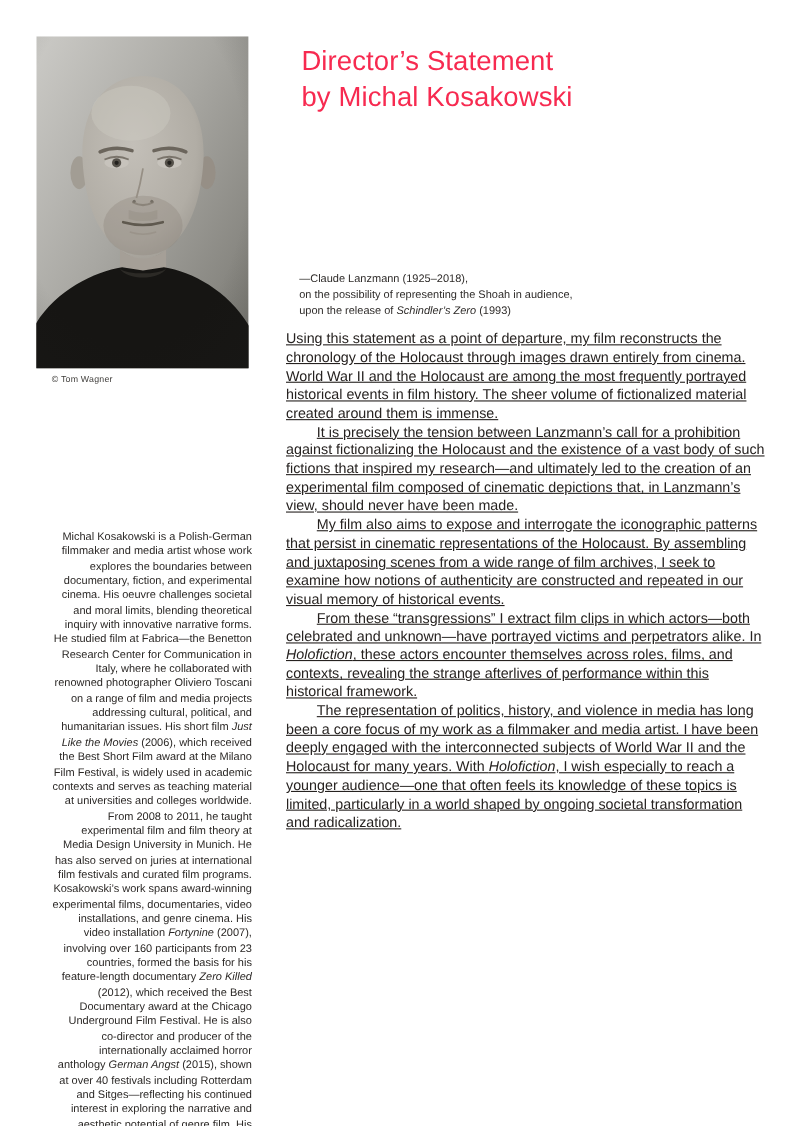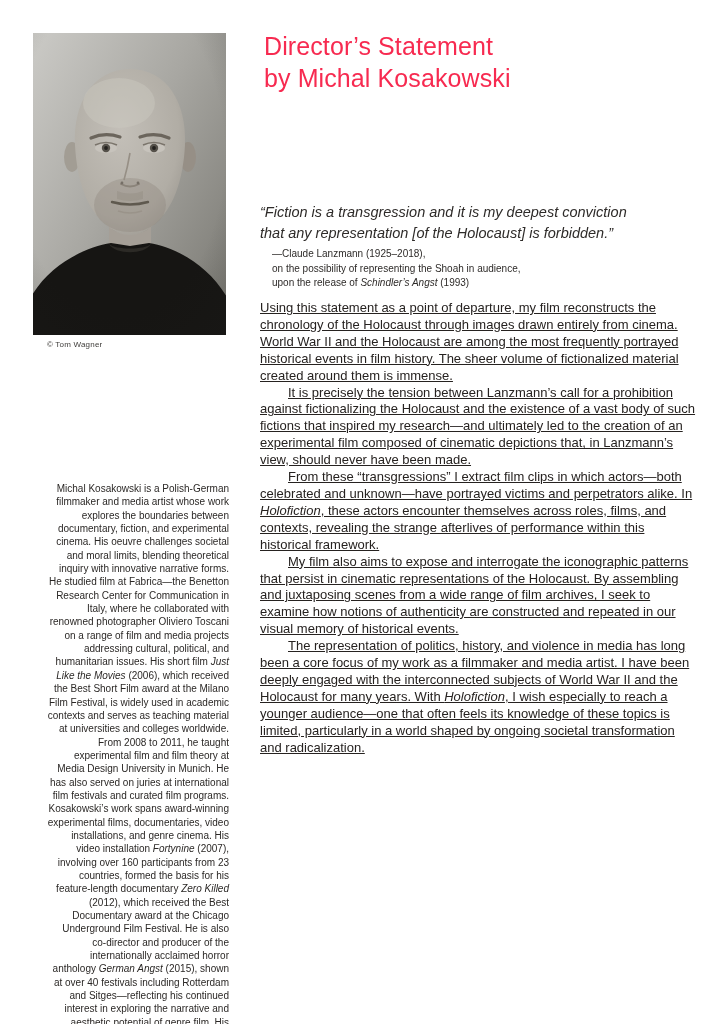--- a/index.html
+++ b/index.html
@@ -27,21 +27,21 @@
     position: absolute;
     left: 47px; top: 340px;
     font-size: 8px;
     letter-spacing: 0.2px;
     color: #3f3d3a;
   }
 
   .title {
     position: absolute;
     left: 260px; top: 27px;
-    margin: 4px;
+    margin: 14px;
     font-size: 25px;
     line-height: 31.5px;
     font-weight: 400;
     letter-spacing: 0.1px;
   }
 
   .quote {
     position: absolute;
     left: 260px; top: 202px;
     margin: 0;
@@ -142,33 +142,32 @@
       <path d="M79 169 Q97 174 115 169" stroke="#5f594f" stroke-width="2.4" fill="none" stroke-linecap="round"></path>
       <path d="M85 178 Q97 182 109 178" stroke="#968f85" stroke-width="1.4" fill="none" opacity="0.7"></path>
       <rect x="0" y="0" width="193" height="302" fill="url(#vign)"></rect>
     </svg>
   </figure>
 
   <div class="credit">© Tom Wagner</div>
 
   <h1 class="title" style="color: rgb(247, 42, 80);"><span>Director’s Statement</span><br><span>by Michal Kosakowski</span></h1>
 
-  <blockquote class="quote"><span>“Fiction is a transgression and it is my deepest conviction</span><br><span>that any representation [of the Holocaust] is forbidden.”</span></blockquote>
 
   <div class="attribution">
     <div>—Claude Lanzmann (1925–2018),</div>
     <div>on the possibility of representing the Shoah in audience,</div>
-    <div>upon the release of <i>Schindler’s Angst</i> (1993)</div>
+    <div>upon the release of <i>Schindler’s Zero</i> (1993)</div>
   </div>
 
   <div class="statement">
     <p>Using this statement as a point of departure, my film reconstructs the chronology of the Holocaust through images drawn entirely from cinema. World War II and the Holocaust are among the most frequently portrayed historical events in film history. The sheer volume of fictionalized material created around them is immense.</p>
     <p class="indent">It is precisely the tension between Lanzmann’s call for a prohibition against fictionalizing the Holocaust and the existence of a vast body of such fictions that inspired my research—and ultimately led to the creation of an experimental film composed of cinematic depictions that, in Lanzmann’s view, should never have been made.</p>
+    <p class="indent">My film also aims to expose and interrogate the iconographic patterns that persist in cinematic representations of the Holocaust. By assembling and juxtaposing scenes from a wide range of film archives, I seek to examine how notions of authenticity are constructed and repeated in our visual memory of historical events.</p>
     <p class="indent">From these “transgressions” I extract film clips in which actors—both celebrated and unknown—have portrayed victims and perpetrators alike. In <i>Holofiction</i>, these actors encounter themselves across roles, films, and contexts, revealing the strange afterlives of performance within this historical framework.</p>
-    <p class="indent">My film also aims to expose and interrogate the iconographic patterns that persist in cinematic representations of the Holocaust. By assembling and juxtaposing scenes from a wide range of film archives, I seek to examine how notions of authenticity are constructed and repeated in our visual memory of historical events.</p>
     <p class="indent">The representation of politics, history, and violence in media has long been a core focus of my work as a filmmaker and media artist. I have been deeply engaged with the interconnected subjects of World War II and the Holocaust for many years. With <i>Holofiction</i>, I wish especially to reach a younger audience—one that often feels its knowledge of these topics is limited, particularly in a world shaped by ongoing societal transformation and radicalization.</p>
   </div>
 
   <aside class="bio">
     <p>Michal Kosakowski is a Polish-German filmmaker and media artist whose work explores the boundaries between documentary, fiction, and experimental cinema. His oeuvre challenges societal and moral limits, blending theoretical inquiry with innovative narrative forms. He studied film at Fabrica—the Benetton Research Center for Communication in Italy, where he collaborated with renowned photographer Oliviero Toscani on a range of film and media projects addressing cultural, political, and humanitarian issues. His short film <i>Just Like the Movies</i> (2006), which received the Best Short Film award at the Milano Film Festival, is widely used in academic contexts and serves as teaching material at universities and colleges worldwide. From 2008 to 2011, he taught experimental film and film theory at Media Design University in Munich. He has also served on juries at international film festivals and curated film programs. Kosakowski’s work spans award-winning experimental films, documentaries, video installations, and genre cinema. His video installation <i>Fortynine</i> (2007), involving over 160 participants from 23 countries, formed the basis for his feature-length documentary <i>Zero Killed</i> (2012), which received the Best Documentary award at the Chicago Underground Film Festival. He is also co-director and producer of the internationally acclaimed horror anthology <i>German Angst</i> (2015), shown at over 40 festivals including Rotterdam and Sitges—reflecting his continued interest in exploring the narrative and aesthetic potential of genre film. His latest film, <i>Holofiction</i>, is a 102-minute experimental work and part of the ten-part multimedia art project <i>Dark Tourism</i>, which investigates contemporary forms of remembrance culture through film, photography, and installation.</p>
   </aside>
 
 </div>
 
 </body></html>

